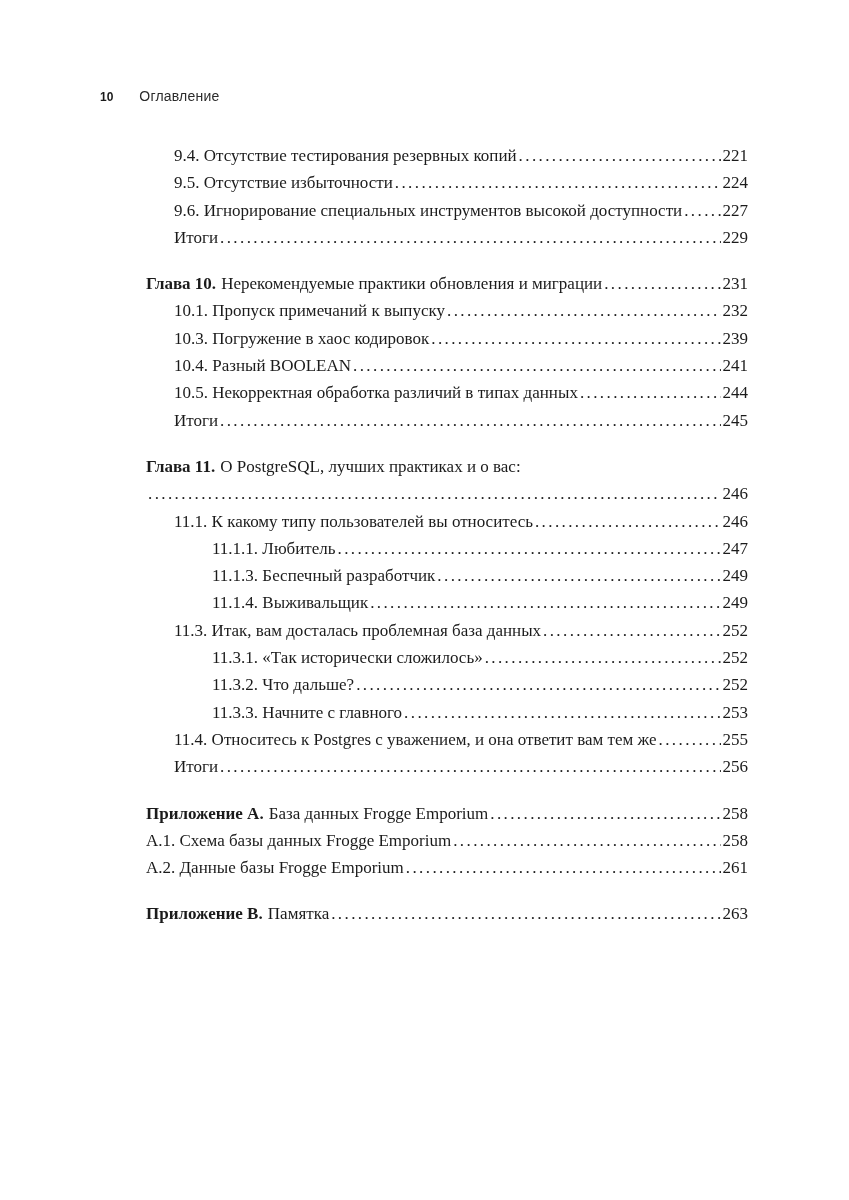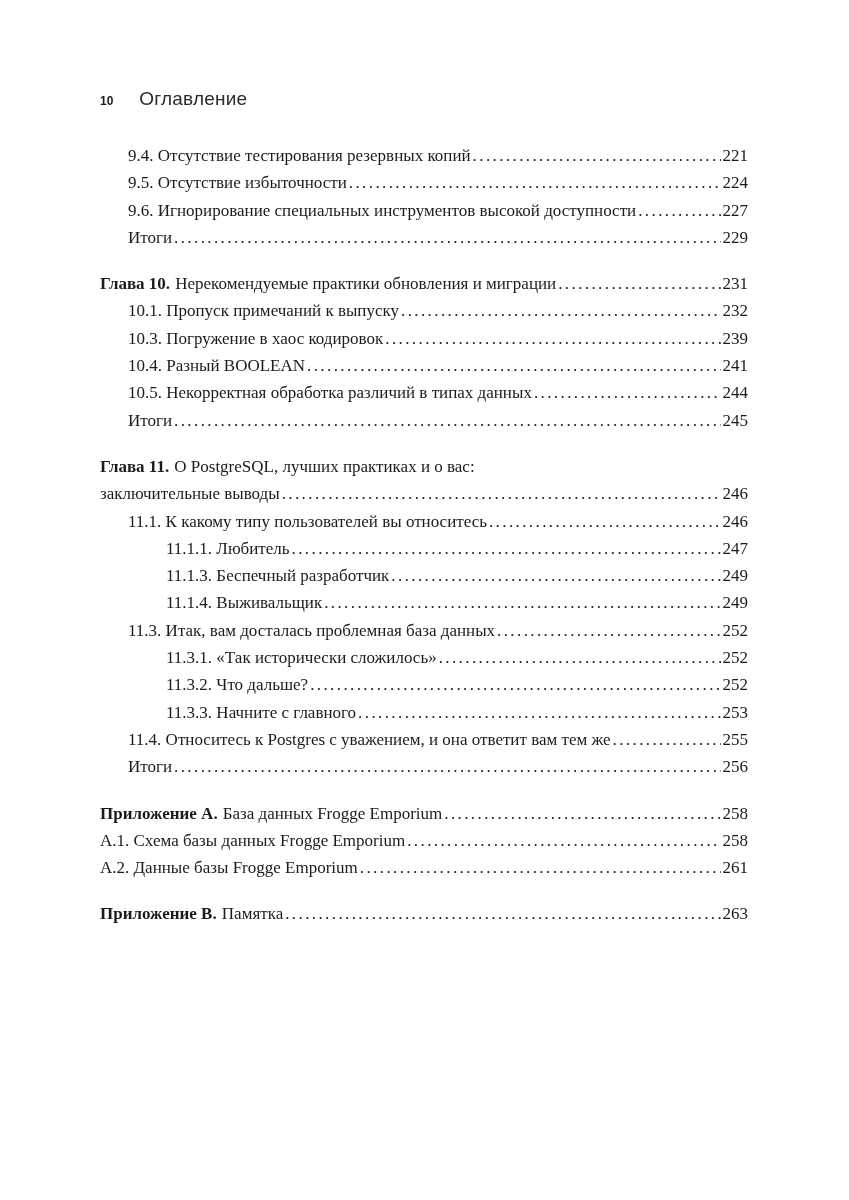--- a/index.html
+++ b/index.html
@@ -26,36 +26,37 @@
     gap: 26px;
   }
   .running-head .pg-num {
     font-family: "Liberation Sans", sans-serif;
     font-weight: bold;
     font-size: 12px;
     color: #1b1b1b;
   }
   .running-head .pg-title {
     font-family: "Liberation Sans", sans-serif;
-    font-size: 19px;
+    font-size: 14px;
     color: #2b2b2b;
     letter-spacing: 0.2px;
   }
   .toc {
     position: absolute;
     top: 142px;
     left: 100px;
     width: 648px;
   }
   .row {
     display: flex;
     align-items: flex-start;
     line-height: 27.3px;
     font-size: 17px;
     white-space: nowrap;
+    margin-left: 46px;
   }
   .row.gap { margin-top: 19px; }
   .row.level1 { padding-left: 28px; }
   .row.level2 { padding-left: 66px; }
   .bold { font-weight: bold; margin-right: 0.3em; }
   .title { flex: 0 0 auto; }
   .dots {
     flex: 1 1 0;
     min-width: 8px;
     overflow: hidden;
@@ -129,21 +130,20 @@
       <div class="row level1">
         <span class="title">Итоги</span>
         <span class="dots"></span>
         <span class="pagenum">245</span>
       </div>
       <div class="row level0 gap">
         <span class="bold">Глава 11.</span>
         <span class="title">О PostgreSQL, лучших практиках и о вас:</span>
       </div>
       <div class="row level0">
-        <span class="title">заключительные выводы</span>
         <span class="dots"></span>
         <span class="pagenum">246</span>
       </div>
       <div class="row level1">
         <span class="title">11.1. К какому типу пользователей вы относитесь</span>
         <span class="dots"></span>
         <span class="pagenum">246</span>
       </div>
       <div class="row level2">
         <span class="title">11.1.1. Любитель</span>

